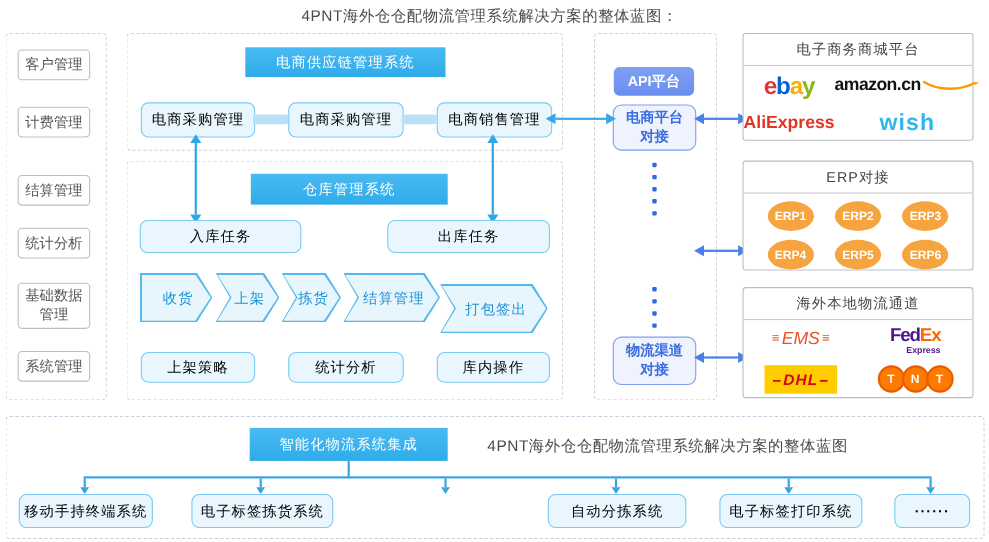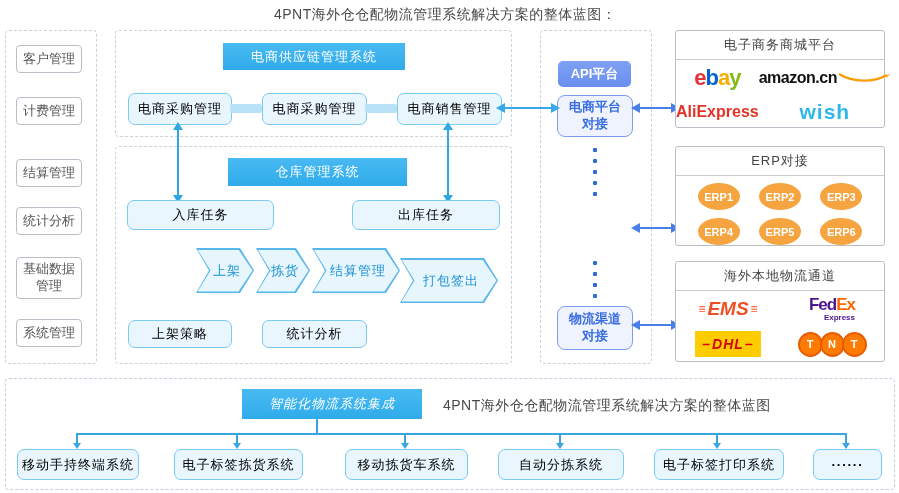--- a/index.html
+++ b/index.html
@@ -49,21 +49,21 @@
   .pbody{display:grid;grid-template-columns:1fr 1fr;align-items:center;justify-items:center;}
   .pbody.three{grid-template-columns:1fr 1fr 1fr;padding:7px 12px;row-gap:8px;}
   .ebay{font-size:22px;font-weight:800;letter-spacing:-1px;}
   .ebay .l0{color:#e53238;}.ebay .l1{color:#0064d2;}.ebay .l2{color:#f5af02;}.ebay .l3{color:#86b817;}
   .amazon{display:flex;flex-direction:row;align-items:center;line-height:1;}
   .amazon .t{font-size:16px;font-weight:800;color:#111;letter-spacing:-.5px;}
   .alie{font-size:16px;font-weight:800;color:#e43225;}
   .wish{font-size:21px;font-weight:800;color:#2fb7ec;letter-spacing:1px;}
   .erp{width:42px;height:27px;background:#f5a440;border-radius:50%;color:#fff;font-size:11px;font-weight:700;
      display:flex;align-items:center;justify-content:center;}
-  .ems{font-style:italic;font-weight:700;font-size:19px;color:#f04e23;}
+  .ems{font-style:italic;font-weight:400;font-size:16px;color:#f04e23;}
   .ems::before,.ems::after{content:"\2261";font-style:normal;font-size:12px;margin:0 2px;position:relative;top:-2px;}
   .fedex{line-height:1;}
   .fedex .fed{color:#4d148c;font-weight:900;font-size:17px;letter-spacing:-1px;}
   .fedex .ex{color:#ff6600;font-weight:900;font-size:17px;letter-spacing:-1px;}
   .fedex .express{display:block;font-size:8px;color:#4d148c;font-weight:700;text-align:right;margin-top:1px;}
   .dhl{background:#ffcc00;padding:5px 7px;font-style:italic;font-weight:900;font-size:14px;color:#d40511;
      letter-spacing:1px;border-radius:1px;}
   .dhl::before{content:"\2013";margin-right:1px;}.dhl::after{content:"\2013";margin-left:1px;}
   .tnt{display:flex;}
   .tnt b{width:21px;height:21px;border-radius:50%;background:#ff7a00;border:2px solid #e85d00;color:#fff;
@@ -102,20 +102,25 @@
   <div class="conn" style="left:230px;top:104px;width:32px;"></div>
   <div class="conn" style="left:365px;top:104px;width:32px;"></div>
 
   <div class="v2a" style="left:177px;top:130px;height:65px;"></div>
   <div class="v2a" style="left:447px;top:130px;height:65px;"></div>
 
   <div class="bluehdr" style="left:228px;top:158px;width:179px;height:28px;">仓库管理系统</div>
   <div class="lbox" style="left:127px;top:200px;width:145px;height:28px;">入库任务</div>
   <div class="lbox" style="left:352px;top:200px;width:146px;height:28px;">出库任务</div>
 
+  <div class="chev" style="left:127px;width:66px;">
+    <div class="chev-o first"></div>
+    <div class="chev-i first"></div>
+    <span class="chev-l">收货</span>
+  </div>
   <div class="chev" style="left:196px;width:58px;">
     <div class="chev-o"></div>
     <div class="chev-i"></div>
     <span class="chev-l">上架</span>
   </div>
   <div class="chev" style="left:256px;width:54px;">
     <div class="chev-o"></div>
     <div class="chev-i"></div>
     <span class="chev-l">拣货</span>
   </div>
@@ -125,20 +130,21 @@
     <span class="chev-l">结算管理</span>
   </div>
   <div class="chev" style="left:400px;width:98px;margin-top:10px;">
     <div class="chev-o"></div>
     <div class="chev-i"></div>
     <span class="chev-l">打包签出</span>
   </div>
 
   <div class="lbox" style="left:128px;top:320px;width:102px;height:26px;">上架策略</div>
   <div class="lbox" style="left:262px;top:320px;width:103px;height:26px;">统计分析</div>
+  <div class="lbox" style="left:397px;top:320px;width:101px;height:26px;">库内操作</div>
 
   <div class="apihdr" style="left:558px;top:45px;width:73px;height:26px;">API平台</div>
   <div class="linkbox" style="left:557px;top:95px;width:76px;height:42px;">电商平台对接</div>
   <div class="linkbox" style="left:557px;top:306px;width:76px;height:44px;">物流渠道对接</div>
   <div class="dots" style="left:592px;top:148px;">
       <i></i>
       <i></i>
       <i></i>
       <i></i>
       <i></i>
@@ -193,32 +199,31 @@
       </div>
       <div class="dhl">DHL</div>
       <div class="tnt">
         <b>T</b>
           <b>N</b>
           <b>T</b>
       </div>
     </div>
   </div>
 
-  <div class="bluehdr" style="left:242px;top:389px;width:180px;height:30px;font-style:italic;">智能化物流系统集成</div>
+  <div class="bluehdr" style="left:227px;top:389px;width:180px;height:30px;">智能化物流系统集成</div>
   <div class="caption" style="left:443px;top:397px;">4PNT海外仓仓配物流管理系统解决方案的整体蓝图</div>
 
   <div class="tline" style="left:316px;top:419px;width:2px;height:15px;"></div>
   <div class="tline" style="left:76px;top:433px;width:771px;height:2px;"></div>
   <div class="stub" style="left:76px;"></div>
   <div class="stub" style="left:236px;"></div>
   <div class="stub" style="left:404px;"></div>
   <div class="stub" style="left:559px;"></div>
   <div class="stub" style="left:716px;"></div>
   <div class="stub" style="left:845px;"></div>
 
   <div class="lbox" style="left:17px;top:449px;width:120px;height:29px;">移动手持终端系统</div>
   <div class="lbox" style="left:174px;top:449px;width:127px;height:29px;">电子标签拣货系统</div>
-  <div class="lbox" style="left:345px;top:449px;width:121px;height:29px;">移动拣货车系统</div>
   <div class="lbox" style="left:498px;top:449px;width:124px;height:29px;">自动分拣系统</div>
   <div class="lbox" style="left:654px;top:449px;width:128px;height:29px;">电子标签打印系统</div>
   <div class="lbox" style="left:813px;top:449px;width:67px;height:29px;font-weight:700;">······</div>
 
 </div>
 
 </body></html>

